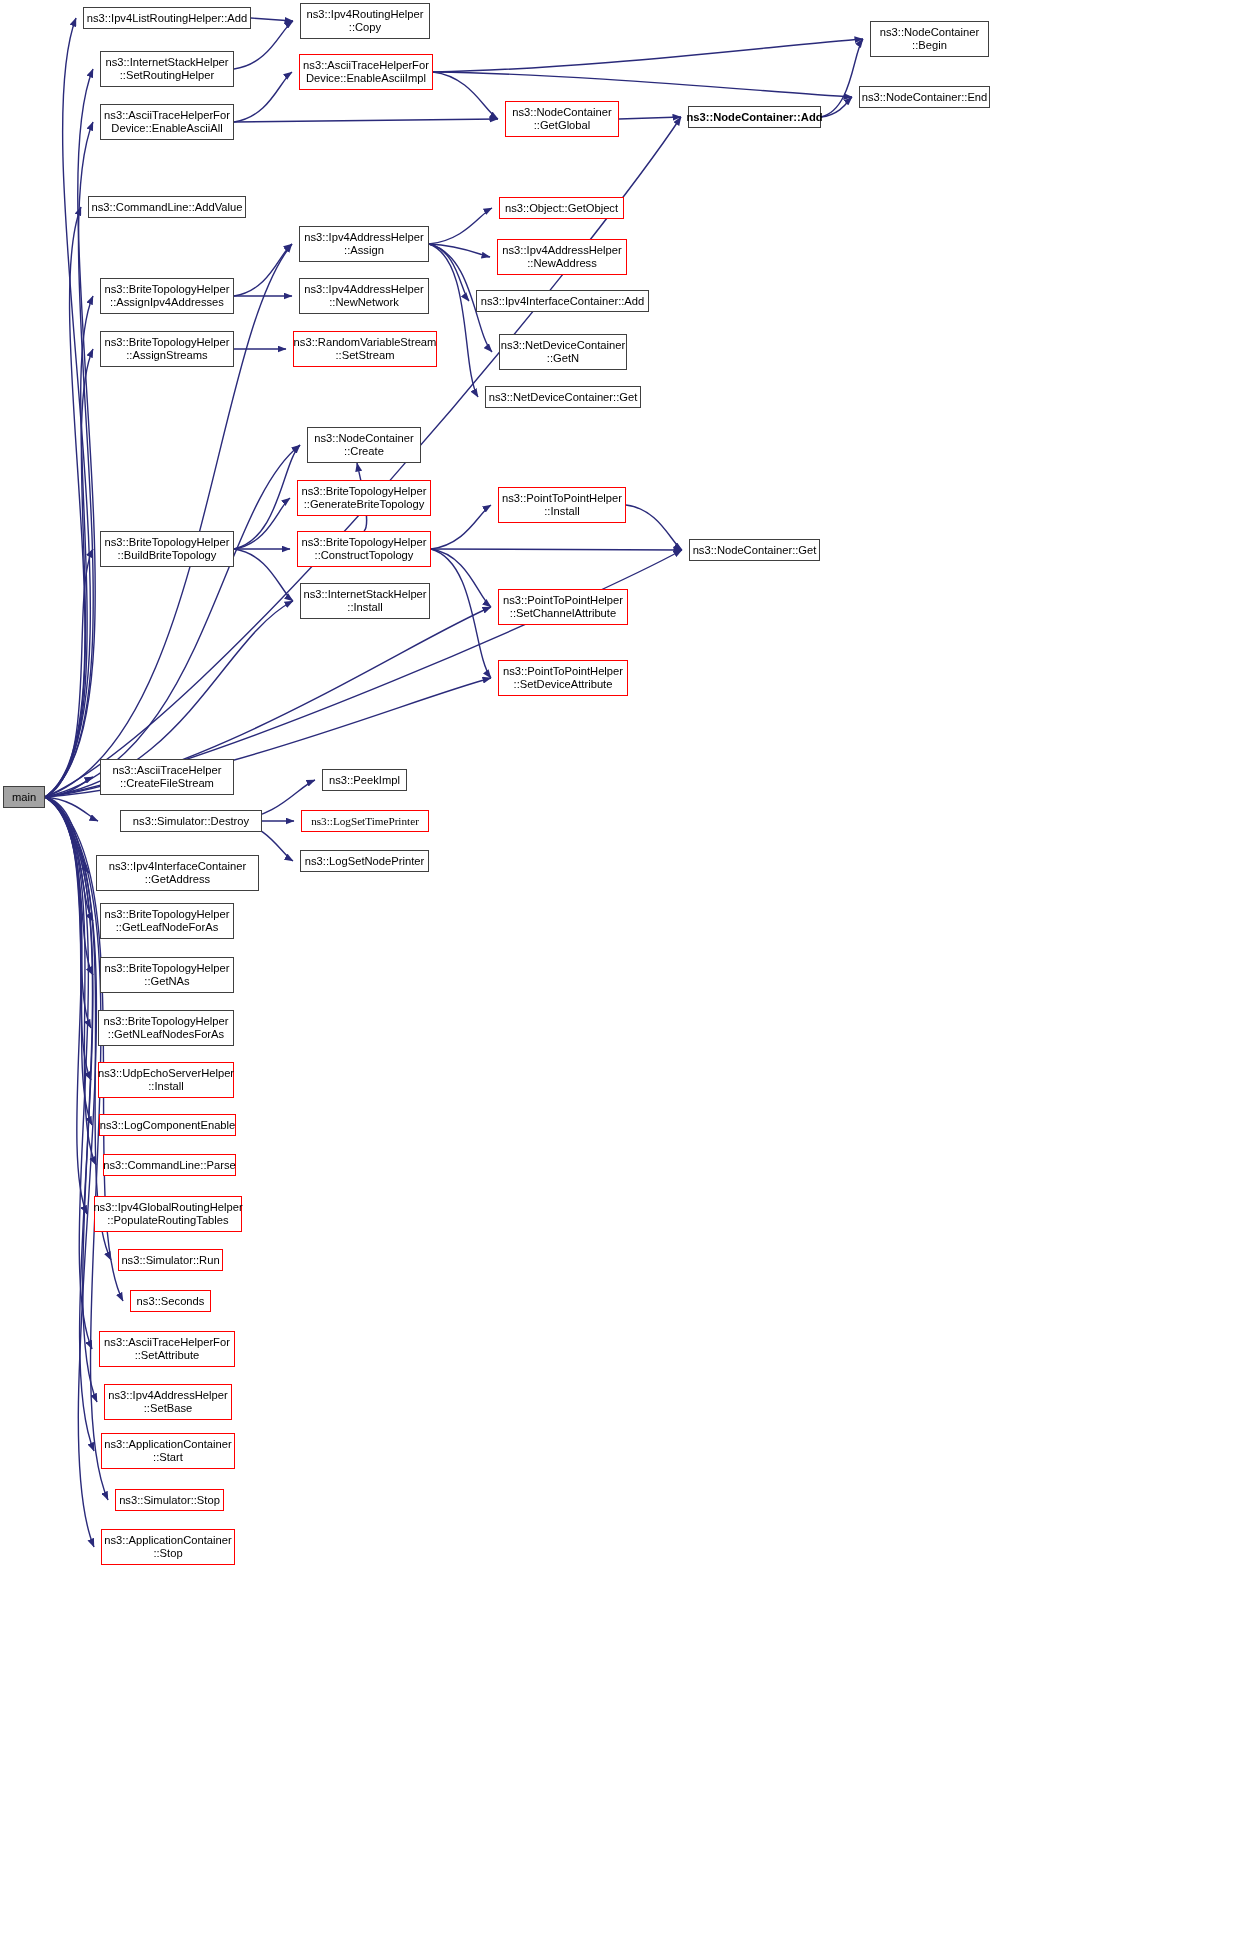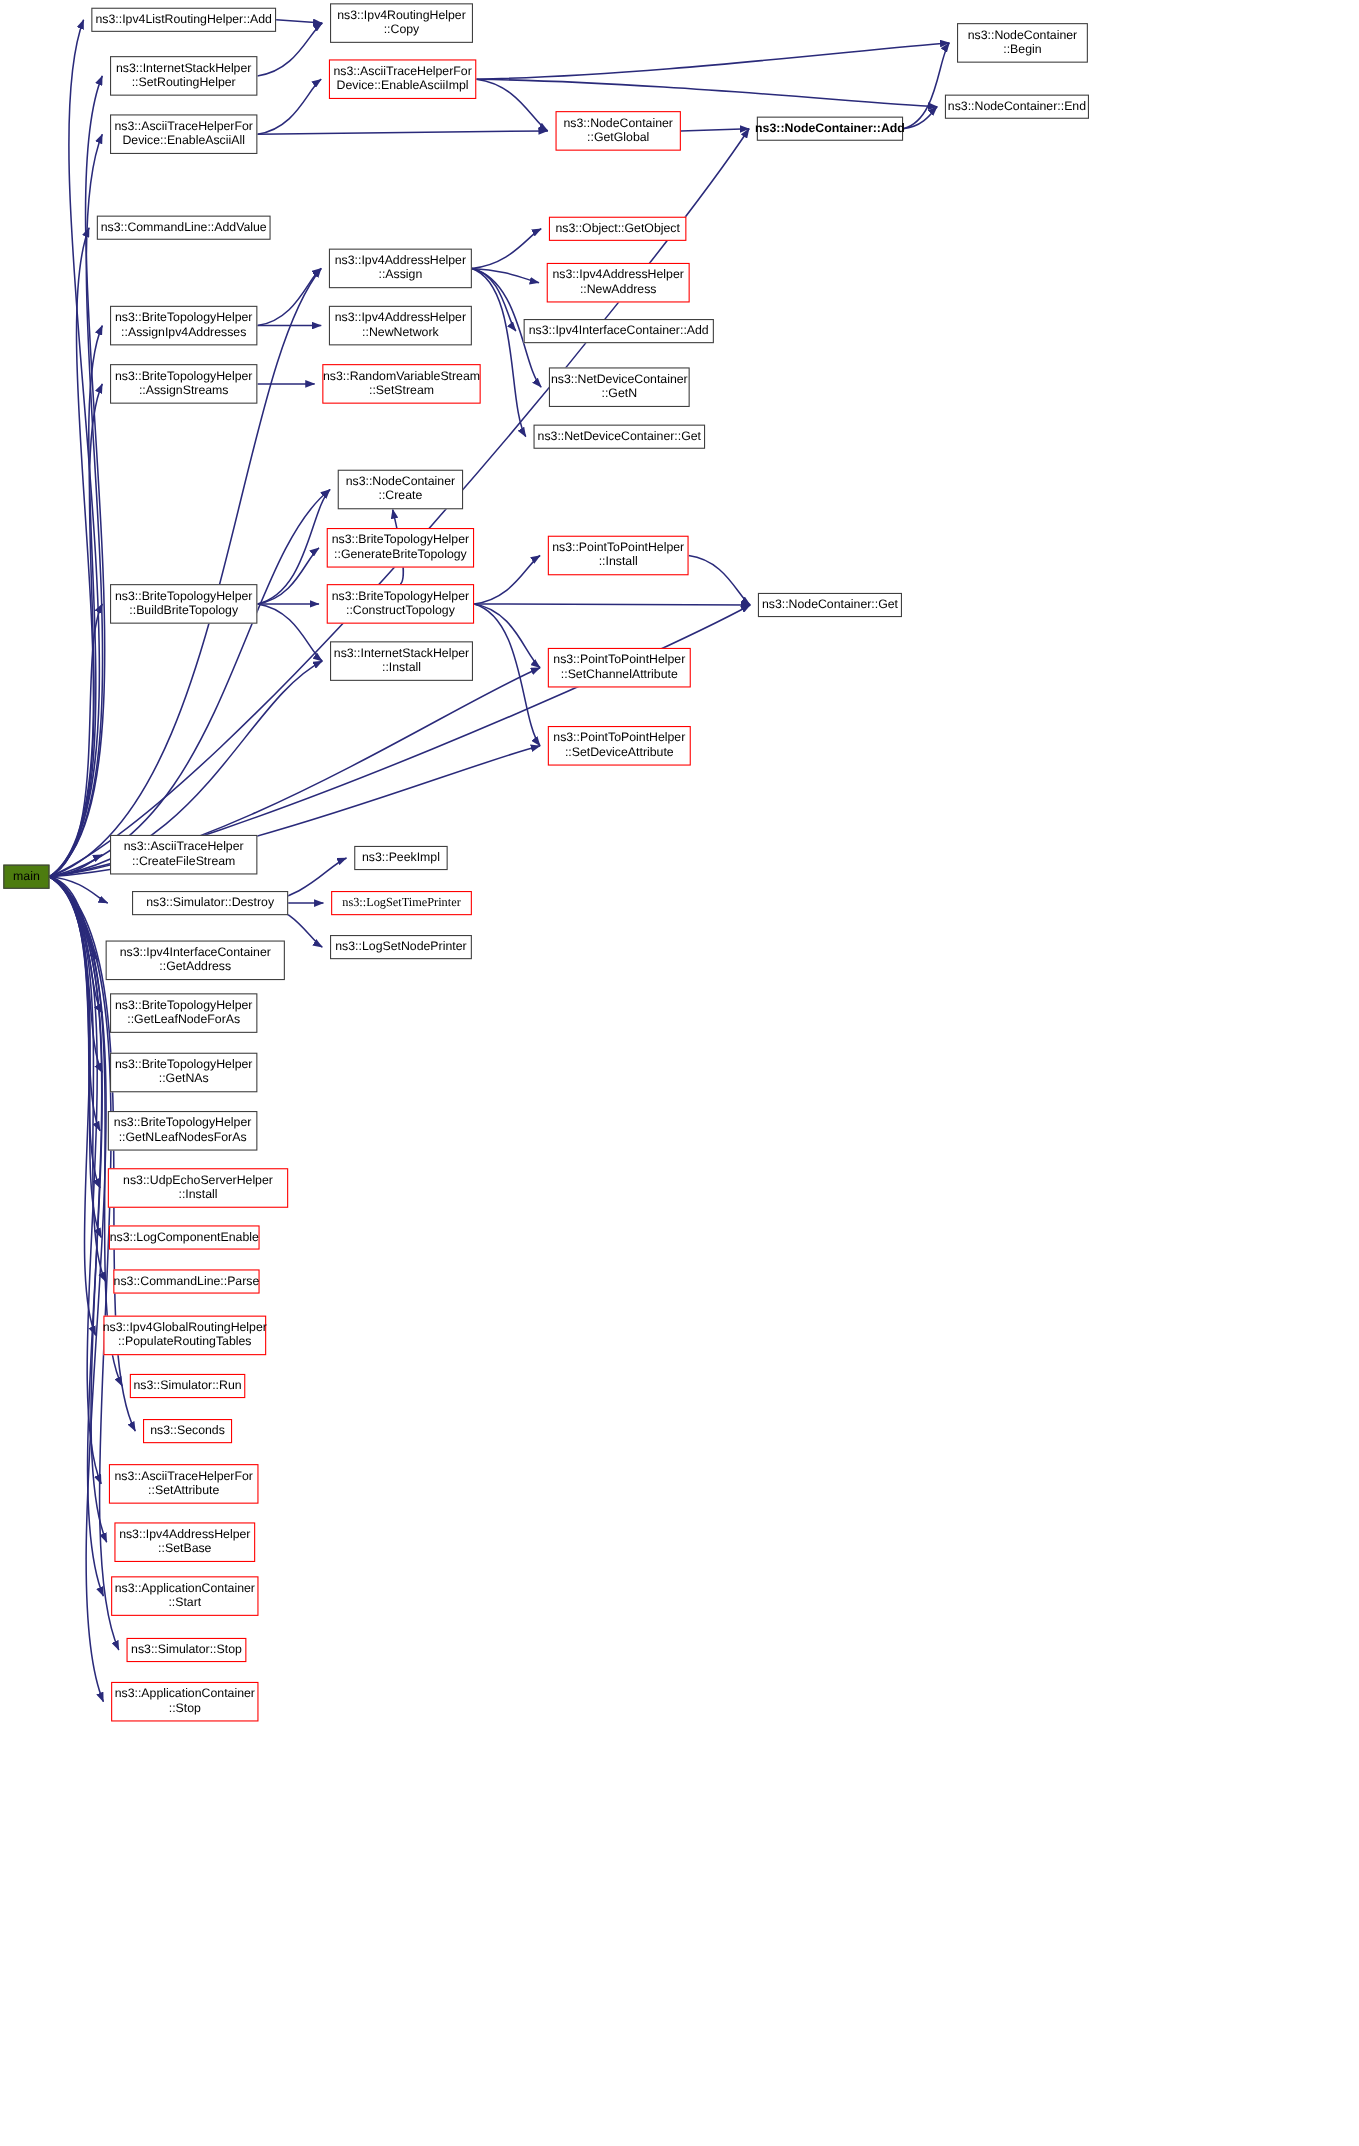--- a/index.html
+++ b/index.html
@@ -4,21 +4,21 @@
 <style>
   html,body{margin:0;padding:0;background:#ffffff;}
   body{font-family:"Liberation Sans",sans-serif;}
   #canvas{position:relative;width:1235px;height:1951px;background:#fff;overflow:hidden;}
   #edges{position:absolute;left:0;top:0;width:1235px;height:1951px;pointer-events:none;}
   .node{position:absolute;box-sizing:border-box;display:flex;align-items:center;
         justify-content:center;text-align:center;background:#ffffff;
         border:1px solid #404040;color:#000000;line-height:1.12;
         font-size:11.2px;white-space:pre-line;padding:1px 3px;}
   .node.red{border-color:#ff0000;}
-  .node.root{background:#4d7c0f;border-color:#404040;}
+  .node.root{background:#a3a3a3;border-color:#404040;}
 </style>
 </head>
 <body>
 
 <div id="canvas">
   <svg id="edges" viewBox="0 0 1235 1951" xmlns="http://www.w3.org/2000/svg">
     <defs>
       <marker id="arrow" markerWidth="9" markerHeight="7" refX="8.5" refY="3.5" orient="auto" markerUnits="userSpaceOnUse">
         <polygon points="0,0 9,3.5 0,7" fill="#2a2a7a"></polygon>
       </marker>
@@ -147,21 +147,21 @@
       <div class="node red" style="left: 301px; top: 810px; width: 128px; height: 22px; font-family: Liberation Serif, serif;">ns3::LogSetTimePrinter</div>
       <div class="node" style="left: 300px; top: 850px; width: 129px; height: 22px;">ns3::LogSetNodePrinter</div>
       <div class="node" style="left: 96px; top: 855px; width: 163px; height: 36px;">ns3::Ipv4InterfaceContainer
 ::GetAddress</div>
       <div class="node" style="left: 100px; top: 903px; width: 134px; height: 36px;">ns3::BriteTopologyHelper
 ::GetLeafNodeForAs</div>
       <div class="node" style="left: 100px; top: 957px; width: 134px; height: 36px;">ns3::BriteTopologyHelper
 ::GetNAs</div>
       <div class="node" style="left: 98px; top: 1010px; width: 136px; height: 36px;">ns3::BriteTopologyHelper
 ::GetNLeafNodesForAs</div>
-      <div class="node red" style="left: 98px; top: 1062px; width: 164px; height: 36px;">ns3::UdpEchoServerHelper
+      <div class="node red" style="left: 98px; top: 1062px; width: 136px; height: 36px;">ns3::UdpEchoServerHelper
 ::Install</div>
       <div class="node red" style="left: 99px; top: 1114px; width: 137px; height: 22px;">ns3::LogComponentEnable</div>
       <div class="node red" style="left: 103px; top: 1154px; width: 133px; height: 22px;">ns3::CommandLine::Parse</div>
       <div class="node red" style="left: 94px; top: 1196px; width: 148px; height: 36px;">ns3::Ipv4GlobalRoutingHelper
 ::PopulateRoutingTables</div>
       <div class="node red" style="left: 118px; top: 1249px; width: 105px; height: 22px;">ns3::Simulator::Run</div>
       <div class="node red" style="left: 130px; top: 1290px; width: 81px; height: 22px;">ns3::Seconds</div>
       <div class="node red" style="left: 99px; top: 1331px; width: 136px; height: 36px;">ns3::AsciiTraceHelperFor
 ::SetAttribute</div>
       <div class="node red" style="left: 104px; top: 1384px; width: 128px; height: 36px;">ns3::Ipv4AddressHelper

